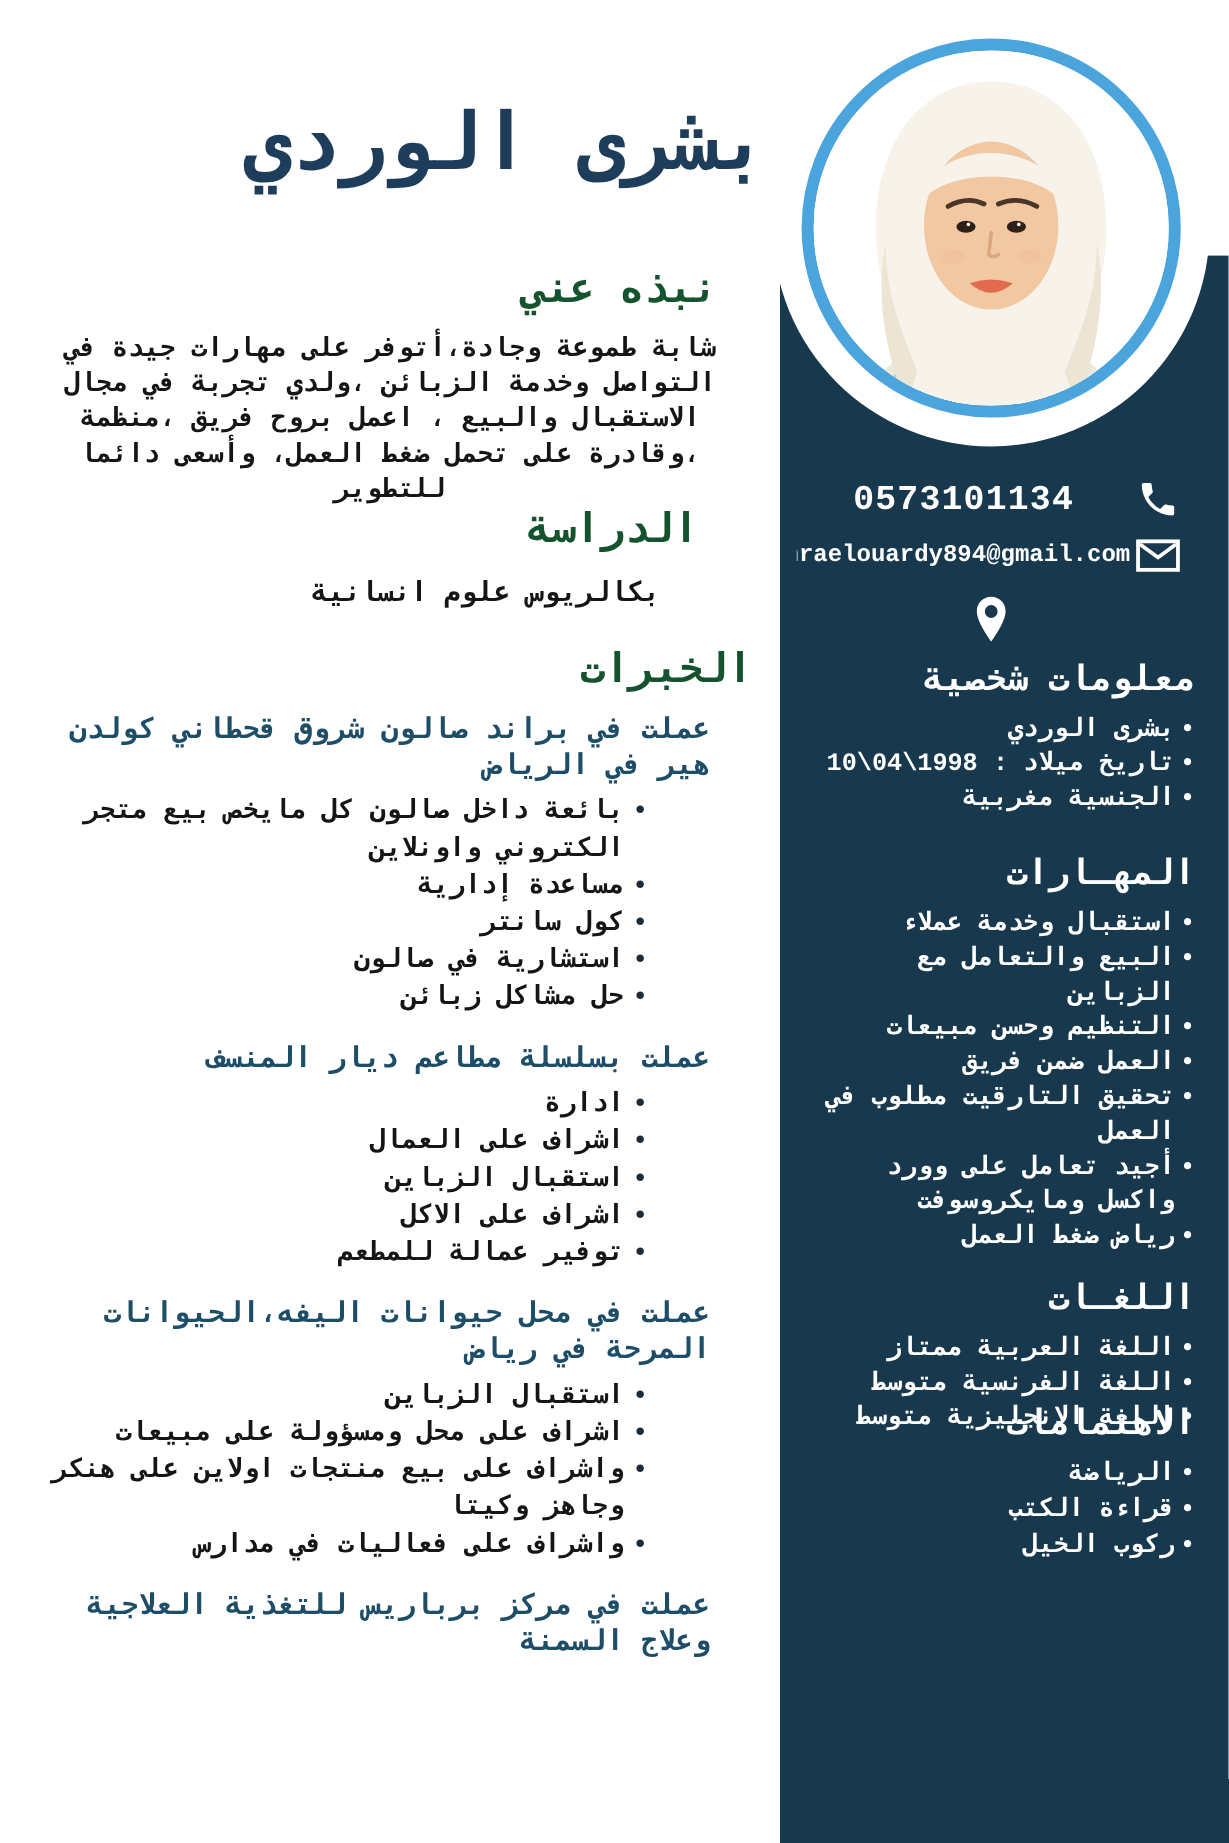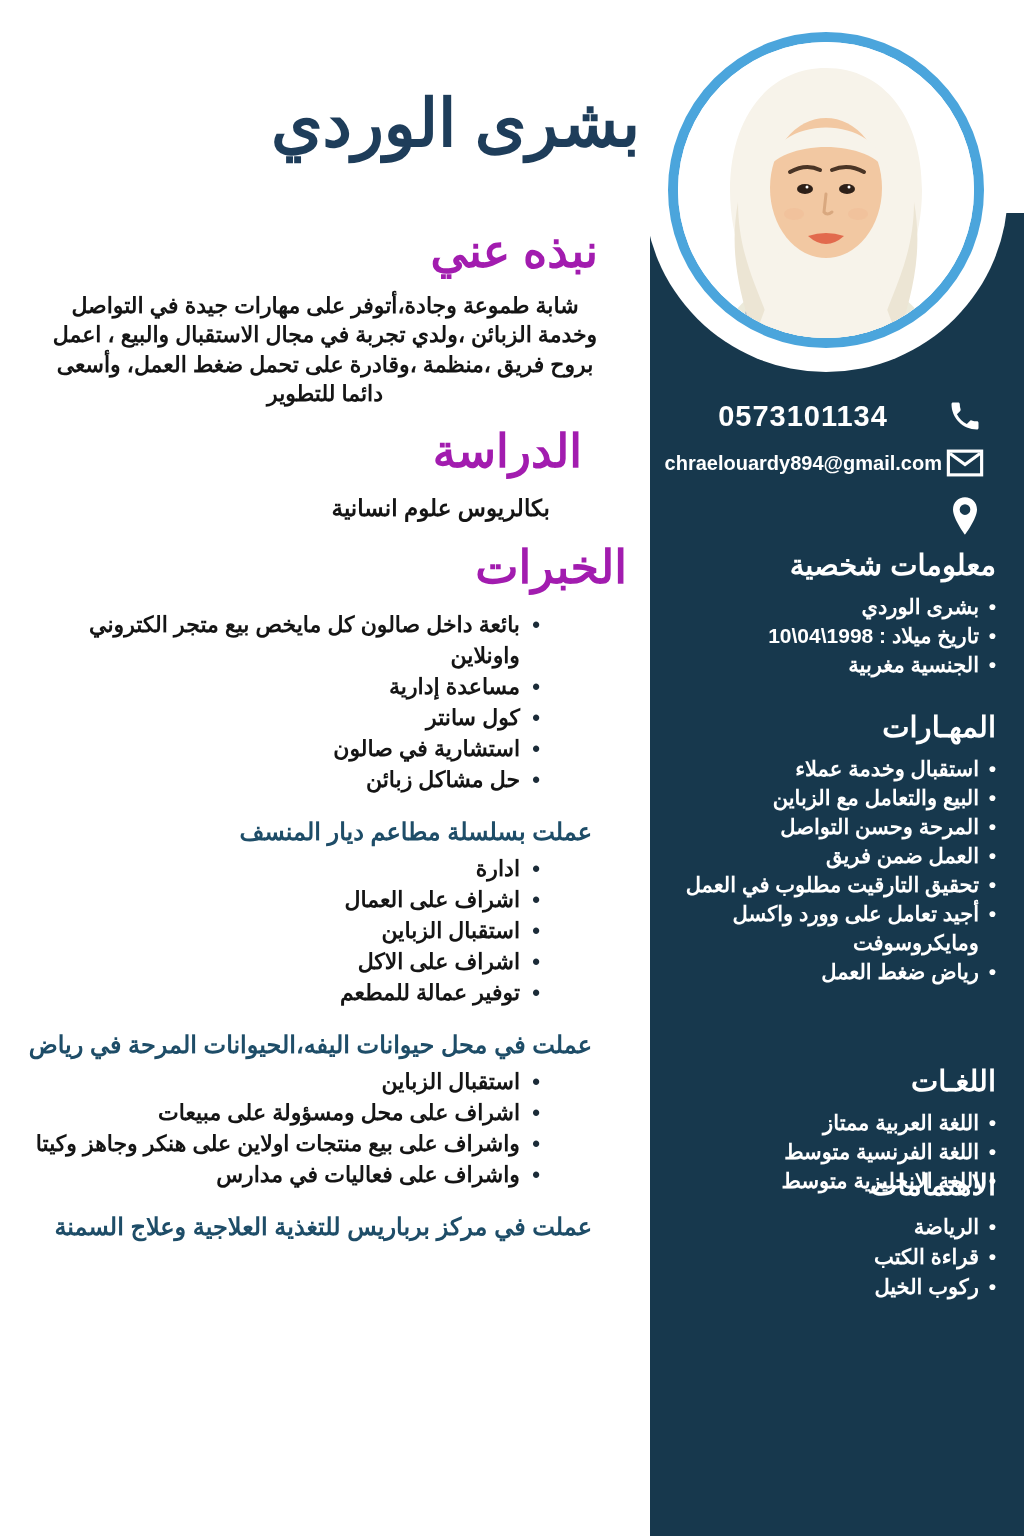--- a/index.html
+++ b/index.html
@@ -1,55 +1,55 @@
 <!DOCTYPE html>
 <html lang="ar"><head>
 <meta charset="utf-8">
 <style>
   * { margin:0; padding:0; box-sizing:border-box; }
   html,body { background:#ffffff; }
   .page {
     position:relative; width:1024px; height:1536px; background:#ffffff;
-    overflow:hidden; font-family:Liberation Sans, sans-serif;
+    overflow:hidden; font-family:Liberation Mono, monospace;
   }
 
   
   .sidebar-bg { position:absolute; left:650px; top:213px; width:374px; height:1323px; background:#17384D; }
   .photo-notch { position:absolute; left:644px; top:8px; width:364px; height:364px; border-radius:50%; background:#ffffff; }
   .photo-ring {
     position:absolute; left:668px; top:32px; width:316px; height:316px;
     border-radius:50%; border:10px solid #4BA5DC; background:#ffffff; overflow:hidden;
   }
   .photo-ring svg { display:block; width:100%; height:100%; }
 
   
   .name {
     position:absolute; top:74px; left:60px; width:580px; direction:rtl; text-align:right;
     font-size:66px; font-weight:bold; color:#1E3D5A; line-height:1.5;
   }
-  .sec-title { font-size:46px; font-weight:bold; color:#a21caf; line-height:1.2; }
+  .sec-title { font-size:34px; font-weight:bold; color:#14532d; line-height:1.2; }
 
   .about { position:absolute; top:224px; left:52px; width:546px; direction:rtl; text-align:right; }
   .about-text { margin-top:12px; font-size:22px; font-weight:bold; color:#151515; line-height:1.33; text-align:center; }
 
   .education { position:absolute; top:424px; left:0; width:582px; direction:rtl; text-align:right; }
   .edu-degree { margin:16px 32px 0 0; font-size:23px; font-weight:bold; color:#151515;padding-left:33px; }
 
   .experience { position:absolute; top:540px; left:23px; width:604px; direction:rtl; text-align:right; }
   .jobs { margin-top:14px; }
   .job { margin-bottom:22px; }
   .job-header { font-size:24px; font-weight:bold; color:#1E4D68; margin:0 35px 6px 0; line-height:1.25; }
   .job ul { list-style:none; margin:0 87px 0 0; padding:0; }
   .job li { position:relative; font-size:22px; font-weight:bold; color:#151515; line-height:31px; padding-right:20px; }
   .job li::before { content:"•"; position:absolute; right:0; top:0; color:#1B2B38; }
 
   
   .side { position:absolute; left:650px; width:374px; direction:rtl; color:#ffffff; }
   .contact { top:398px; }
-  .c-row { display:flex; align-items:center; padding:0 36px 0 14px; }
+  .c-row { display:flex; align-items:center; padding:0 36px 0 14px;justify-content:center; }
   .c-icon { flex:0 0 46px; display:flex; justify-content:center; align-items:center; }
   .c-val { flex:1; text-align:center; font-weight:bold; overflow:hidden; }
   .c-phone .c-val { font-size:29px; letter-spacing:1px; }
   .c-email .c-val { font-size:20px; }
   .c-loc .c-val { font-size:23px; }
   .c-phone { margin-bottom:14px; }
   .c-email { margin-bottom:18px; }
 
   .side h3 { font-size:29px; font-weight:bold; margin:0 28px 10px 18px; text-align:right; }
   .side ul { list-style:none; margin:0 28px 0 18px; padding:0; }
@@ -115,20 +115,21 @@
   <section class="education">
     <h2 class="sec-title">الدراسة</h2>
     <div class="edu-degree">بكالريوس علوم انسانية</div>
   </section>
 
   <section class="experience">
     <h2 class="sec-title">الخبرات</h2>
     <div class="jobs">
 
         <div class="job">
+          <div class="job-header">عملت في براند صالون شروق قحطاني كولدن هير في الرياض</div>
           <ul>
 
               <li>بائعة داخل صالون كل مايخص بيع متجر الكتروني واونلاين</li>
 
               <li>مساعدة إدارية</li>
 
               <li>كول سانتر</li>
 
               <li>استشارية في صالون</li>
 
@@ -210,21 +211,21 @@
         <li>الجنسية مغربية</li>
       </ul>
   </section>
 
   <section class="side side-skills">
     <h3>المهـارات</h3>
     <ul>
 
     <li>استقبال  وخدمة عملاء</li>
         <li>البيع والتعامل مع الزباين</li>
-        <li>المرحة وحسن التواصل</li>
+        <li>التنظيم وحسن مبيعات</li>
         <li>العمل ضمن فريق</li>
         <li>تحقيق التارقيت مطلوب في العمل</li>
         <li>أجيد تعامل على وورد واكسل ومايكروسوفت</li>
         <li>رياض ضغط العمل</li>
       </ul>
   </section>
 
   <section class="side side-langs">
     <h3>اللغـات</h3>
     <ul>

